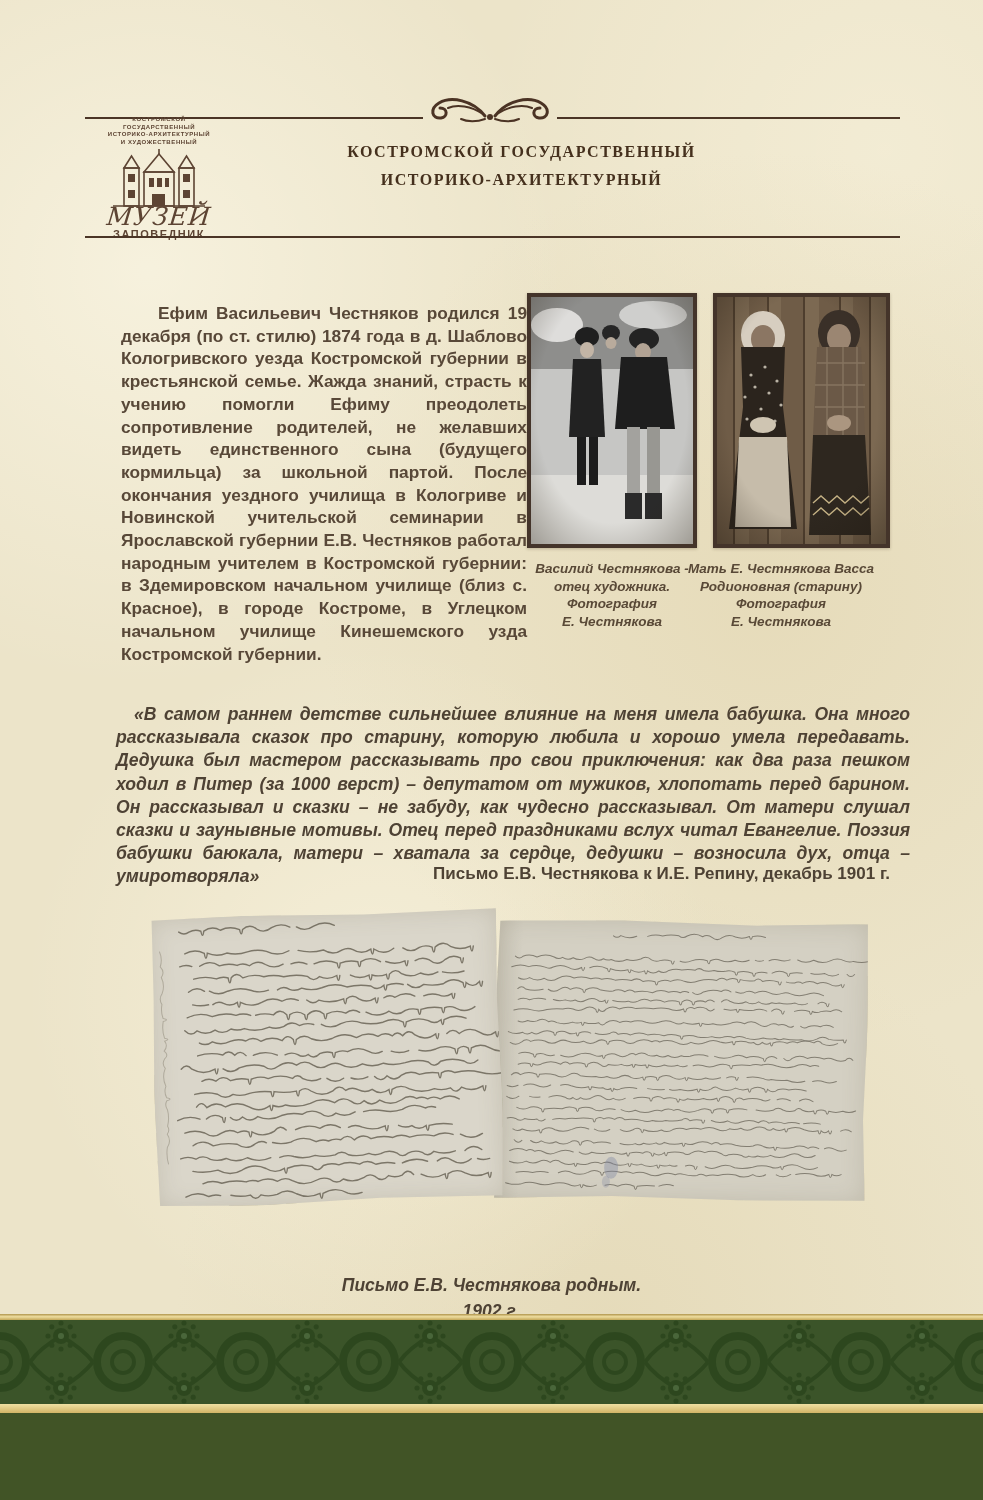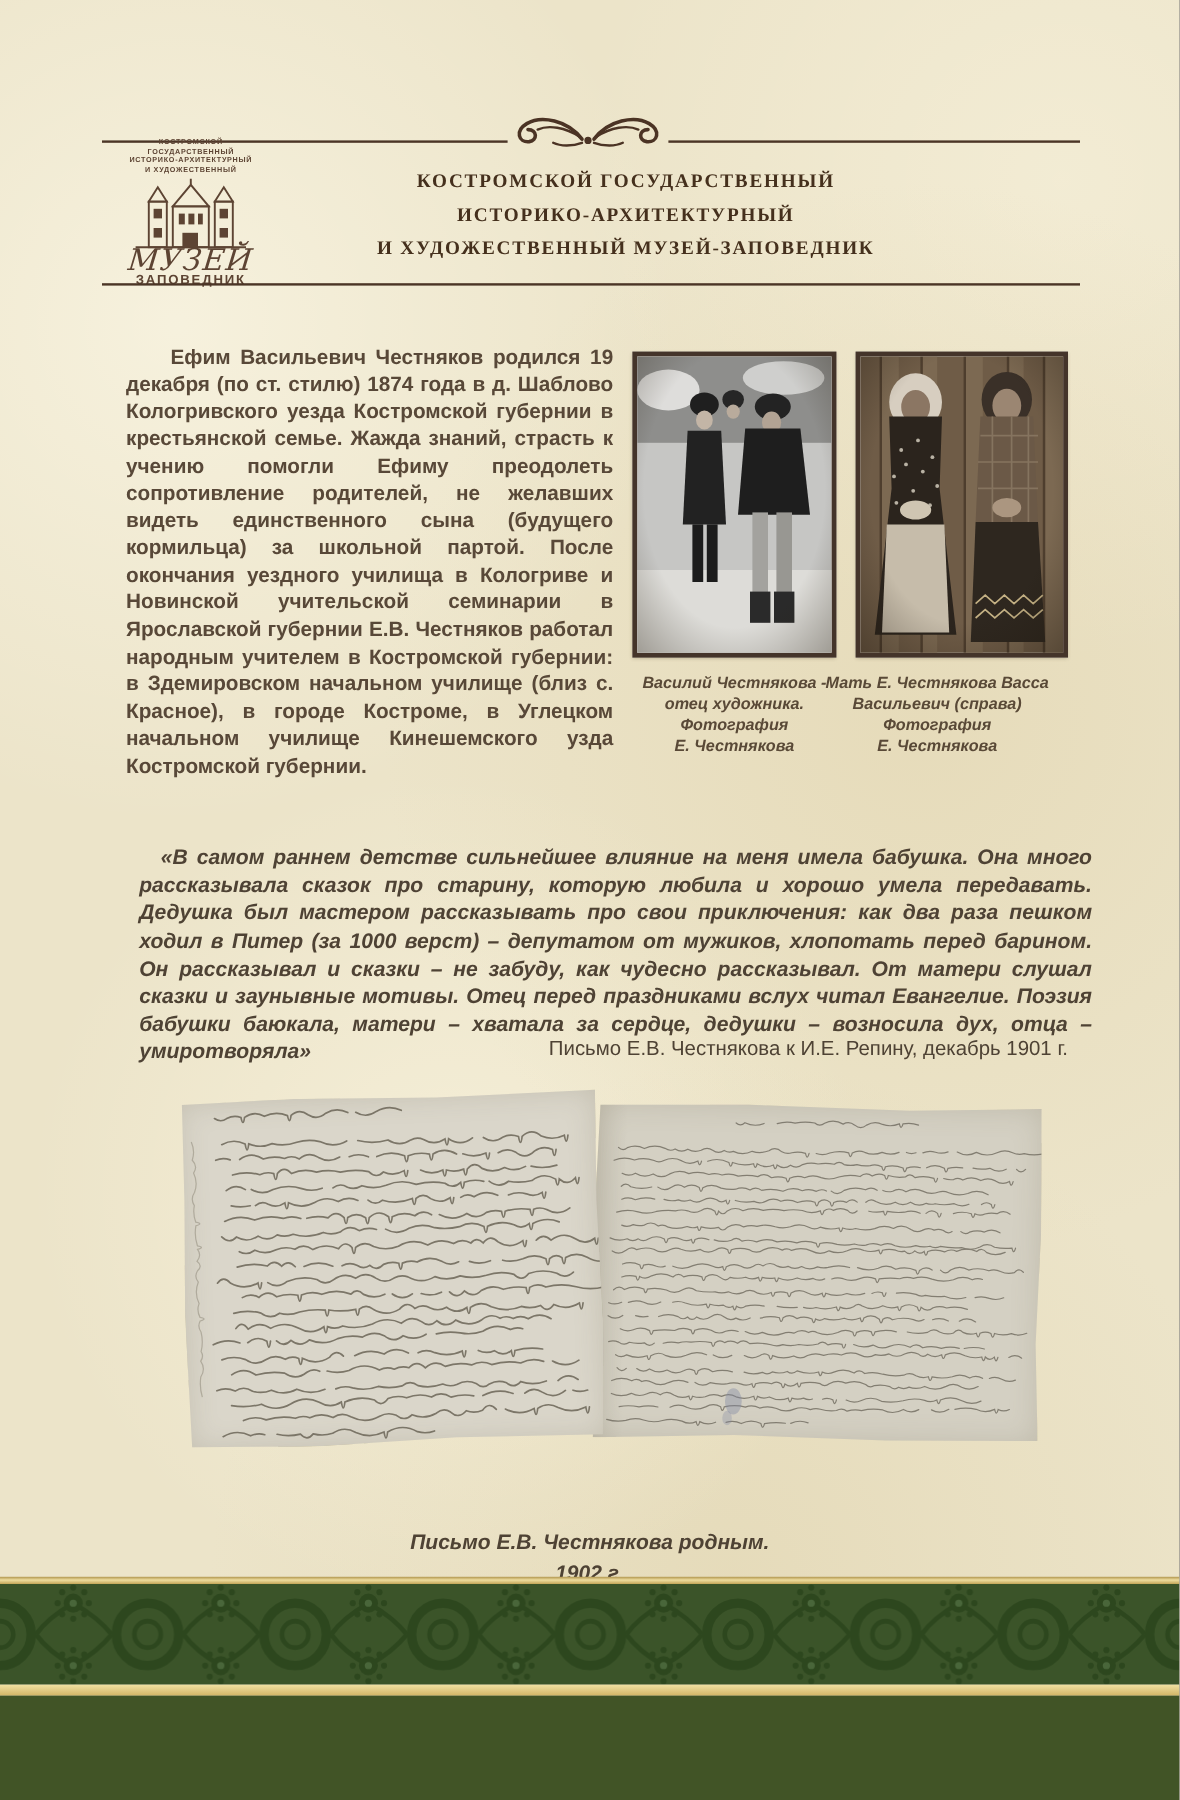--- a/index.html
+++ b/index.html
@@ -23,37 +23,37 @@
   .logo{position:absolute;left:98px;top:116px;width:122px;text-align:center;color:#5d4433;}
   .logo-lines{font-size:6px;font-weight:bold;letter-spacing:.6px;line-height:7.5px;white-space:nowrap;}
   .logo-building{display:block;margin:2px auto 0;}
   .logo-script{font-family:"DejaVu Serif", serif;font-style:italic;font-size:25px;line-height:22px;
     transform:skewX(-6deg);letter-spacing:1px;margin-top:-4px;}
   .logo-caps{font-size:11px;font-weight:bold;letter-spacing:1.5px;line-height:13px;text-align:center;}
   .title{position:absolute;left:120px;right:60px;top:138px;text-align:center;
     font-family:"Liberation Serif", serif;font-weight:bold;font-size:16px;line-height:28px;
     color:#45301d;letter-spacing:1.5px;}
   
-  .bio{position:absolute;left:105px;top:286px;width:406px;margin:0;
+  .bio{position:absolute;left:105px;top:286px;width:406px;margin:16px;
     font-size:17.3px;line-height:22.7px;font-weight:bold;color:#584838;
     text-align:justify;text-indent:37px;}
   .photo{position:absolute;top:293px;border:4px solid #44342a;box-sizing:border-box;
     background:#c8c4ba;box-shadow:0 1px 3px rgba(80,65,40,.3);}
   .photo svg{display:block;}
   .photo-left{left:527px;width:170px;height:255px;}
   .photo-right{left:713px;width:177px;height:255px;}
   .photo-cap{position:absolute;top:560px;text-align:center;font-style:italic;font-weight:bold;
     font-size:13.5px;line-height:17.5px;color:#594937;}
   .cap-left{left:512px;width:200px;}
   .cap-right{left:680px;width:202px;}
   
   .quote{position:absolute;left:100px;top:687px;width:794px;margin:16px;
     font-weight:bold;font-style:italic;font-size:17.6px;line-height:23.2px;
     color:#4e4234;text-align:justify;text-indent:18px;}
-  .attrib{position:absolute;right:93px;top:864px;font-weight:normal;font-size:17px;color:#4e4234;}
+  .attrib{position:absolute;right:93px;top:864px;font-weight:bold;font-size:17px;color:#4e4234;}
   
   .letter{position:absolute;left:105px;top:905px;width:790px;height:308px;}
   .pg{position:absolute;box-shadow:0 4px 10px rgba(95,82,50,.35), inset 0 0 24px rgba(120,108,80,.22);}
   .pg-left{left:48px;top:8px;width:348px;height:290px;background:#dad6ca;transform:rotate(-2deg);z-index:2;
     clip-path:polygon(1% .6%,28% 0%,62% 1%,100% .4%,99.4% 32%,100% 68%,99% 99.4%,64% 98.8%,30% 100%,.6% 99%,0% 62%,.8% 28%);}
   .pg-right{left:390px;top:16px;width:372px;height:280px;background:#d4d0c3;transform:rotate(1deg);z-index:1;
     clip-path:polygon(.8% 1%,34% .2%,70% 1.2%,99.6% 0%,100% 36%,99.2% 70%,100% 98.8%,66% 99.4%,32% 98.6%,.4% 100%,.6% 64%,0% 30%);
     background-image:linear-gradient(90deg, rgba(90,80,60,.10), rgba(90,80,60,0) 7%);}
   .hw{position:absolute;left:0;top:0;width:100%;height:100%;}
   .letter-cap{position:absolute;left:0;right:0;top:1272px;text-align:center;
@@ -117,21 +117,20 @@
           <rect x="72" y="42" width="7" height="8"></rect>
       </g>
     </svg>
     <div class="logo-script">МУЗЕЙ</div>
     <div class="logo-caps">ЗАПОВЕДНИК</div>
   </div>
 
   <div class="title">
     <div>КОСТРОМСКОЙ ГОСУДАРСТВЕННЫЙ</div>
     <div>ИСТОРИКО-АРХИТЕКТУРНЫЙ</div>
-    <div>И ХУДОЖЕСТВЕННЫЙ МУЗЕЙ-ЗАПОВЕДНИК</div>
   </div>
   <div class="hrule rule-under-title"></div>
 
   <p class="bio">Ефим Васильевич Честняков родился 19 декабря (по ст. стилю) 1874 года в д. Шаблово Кологривского уезда Костромской губернии в крестьянской семье. Жажда знаний, страсть к учению помогли Ефиму преодолеть сопротивление родителей, не желавших видеть единственного сына (будущего кормильца) за школьной партой. После окончания уездного училища в Кологриве и Новинской учительской семинарии в Ярославской губернии Е.В. Честняков работал народным учителем в Костромской губернии: в Здемировском начальном училище (близ с. Красное), в городе Костроме, в Углецком начальном училище Кинешемского узда Костромской губернии.</p>
 
   <figure class="photo photo-left" style="margin:0">
     <svg width="162" height="247" viewBox="0 0 162 247">
       <defs>
         <radialGradient id="vg1" cx="50%" cy="45%" r="75%">
           <stop offset="62%" stop-color="rgba(40,32,18,0)"></stop>
@@ -228,21 +227,21 @@
   </figure>
 
   <figcaption class="photo-cap cap-left">
     <div>Василий Честнякова -</div>
     <div>отец художника.</div>
     <div>Фотография</div>
     <div>Е. Честнякова</div>
   </figcaption>
   <figcaption class="photo-cap cap-right">
     <div>Мать Е. Честнякова Васса</div>
-    <div>Васильевич (справа)</div>
+    <div>Родионовная (старину)</div>
     <div>Фотография</div>
     <div>Е. Честнякова</div>
   </figcaption>
 
   <p class="quote">«В самом раннем детстве сильнейшее влияние на меня имела бабушка. Она много рассказывала сказок про старину, которую любила и хорошо умела передавать. Дедушка был мастером рассказывать про свои приключения: как два раза пешком ходил в Питер (за 1000 верст) – депутатом от мужиков, хлопотать перед барином. Он рассказывал и сказки – не забуду, как чудесно рассказывал. От матери слушал сказки и заунывные мотивы. Отец перед праздниками вслух читал Евангелие. Поэзия бабушки баюкала, матери – хватала за сердце, дедушки – возносила дух, отца – умиротворяла»</p>
   <div class="attrib">Письмо Е.В. Честнякова к И.Е. Репину, декабрь 1901 г.</div>
 
   <div class="letter">
     <div class="pg pg-left">
       <svg id="hw-left" class="hw" viewBox="0 0 348 290">

